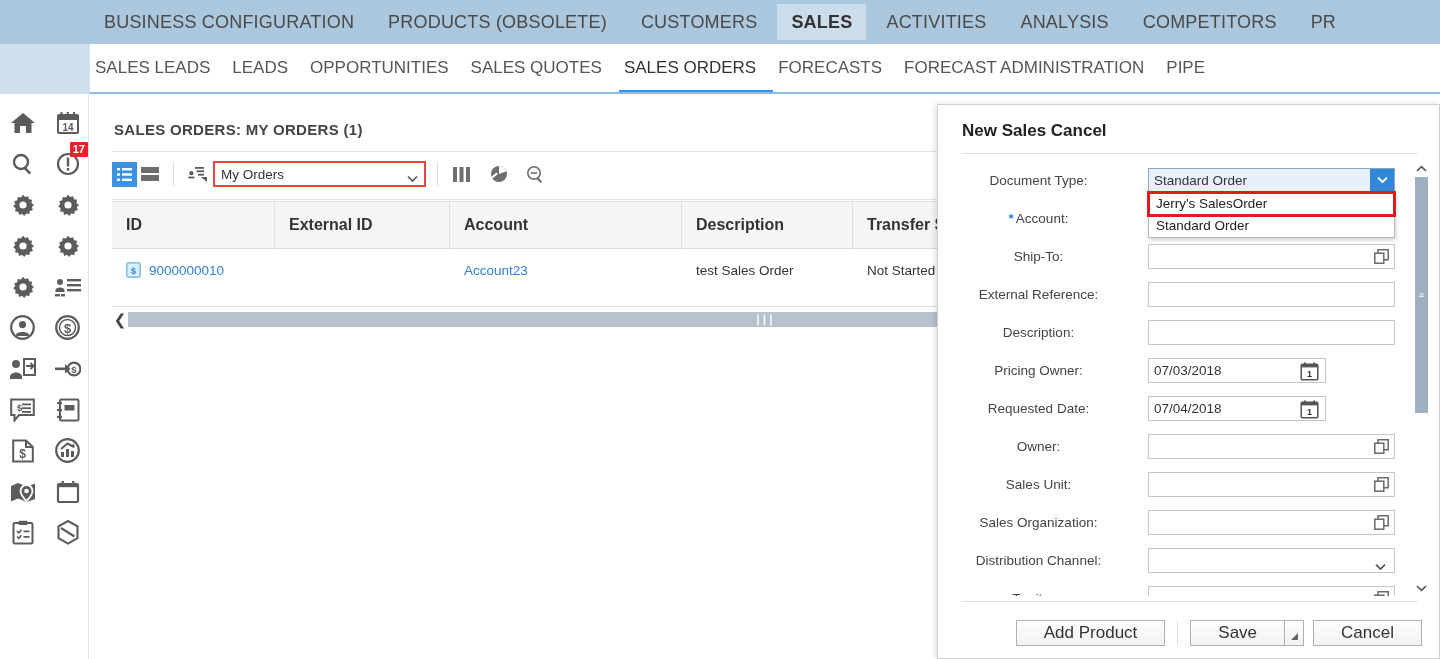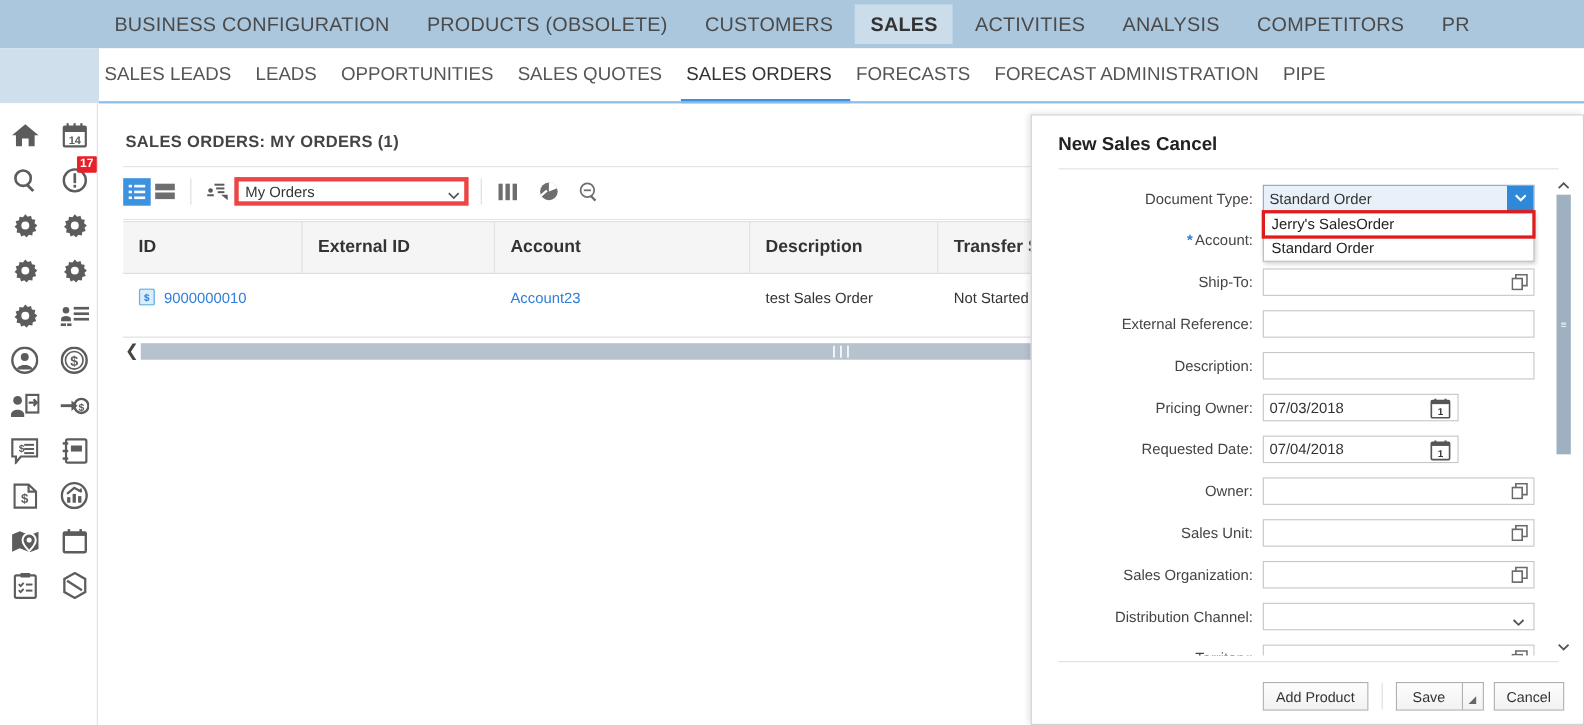--- a/index.html
+++ b/index.html
@@ -113,21 +113,21 @@
   }
   .tb-btn {
     width: 25px; height: 25px;
     display: flex; align-items: center; justify-content: center;
     cursor: pointer;
   }
   .tb-btn.active { background: #3a92e0; }
   .tb-sep { width: 1px; height: 24px; background: #dddddd; margin: 0 11px; }
   .view-select {
     width: 213px; height: 26px;
-    border: 4px solid #ef4444;
+    border: 2px solid #ef4444;
     background: #ffffff;
     font-size: 13.5px; color: #333333;
     font-family: "Liberation Sans", sans-serif;
     padding: 0 6px;
     margin-left: 3px;
     appearance: none;
     -webkit-appearance: none;
   }
   .select-wrap { position: relative; display: inline-block; }
   .select-wrap .chev {
@@ -204,21 +204,21 @@
   .dlg-form {
     position: absolute; top: 56px; left: 0; width: 481px; height: 435px;
     overflow: hidden;
   }
   .frow {
     display: flex; align-items: center;
     height: 38px;
     padding-left: 0;
   }
   .flabel {
-    width: 210px; text-align: right; padding-right: 9px;
+    width: 210px; text-align: center; padding-right: 9px;
     font-size: 13.5px; color: #444444;
     white-space: nowrap;
   }
   .req-star { color: #2f7ed8; font-weight: bold; margin-right: 2px; }
   .fctrl { position: relative; }
   .finput {
     width: 247px; height: 25px;
     border: 1px solid #c6c6c6;
     background: #ffffff;
     font-size: 13.5px; color: #333333;
@@ -294,23 +294,23 @@
   }
   .dlg-footer {
     position: absolute; bottom: 12px; right: 17px;
     display: flex; align-items: center;
   }
   .btn {
     height: 26px;
     min-width: 60px;
     border: 1px solid #b0b0b0;
     background: linear-gradient(#fdfdfd, #f2f2f2);
-    font-size: 13px; color: #333333;
+    font-size: 17px; color: #333333;
     font-family: "Liberation Sans", sans-serif;
-    padding: 0 11px;
+    padding: 0 27px;
     cursor: pointer;
     display: flex; align-items: center; justify-content: center;
   }
   .btn-sep { width: 1px; height: 24px; background: #dcdcdc; margin: 0 12px; }
   .split {
     display: flex; align-items: stretch; margin-right: 9px;
   }
   .split .main { border-right: none; }
   .split .arrowbtn {
     width: 20px; border: 1px solid #b0b0b0;

